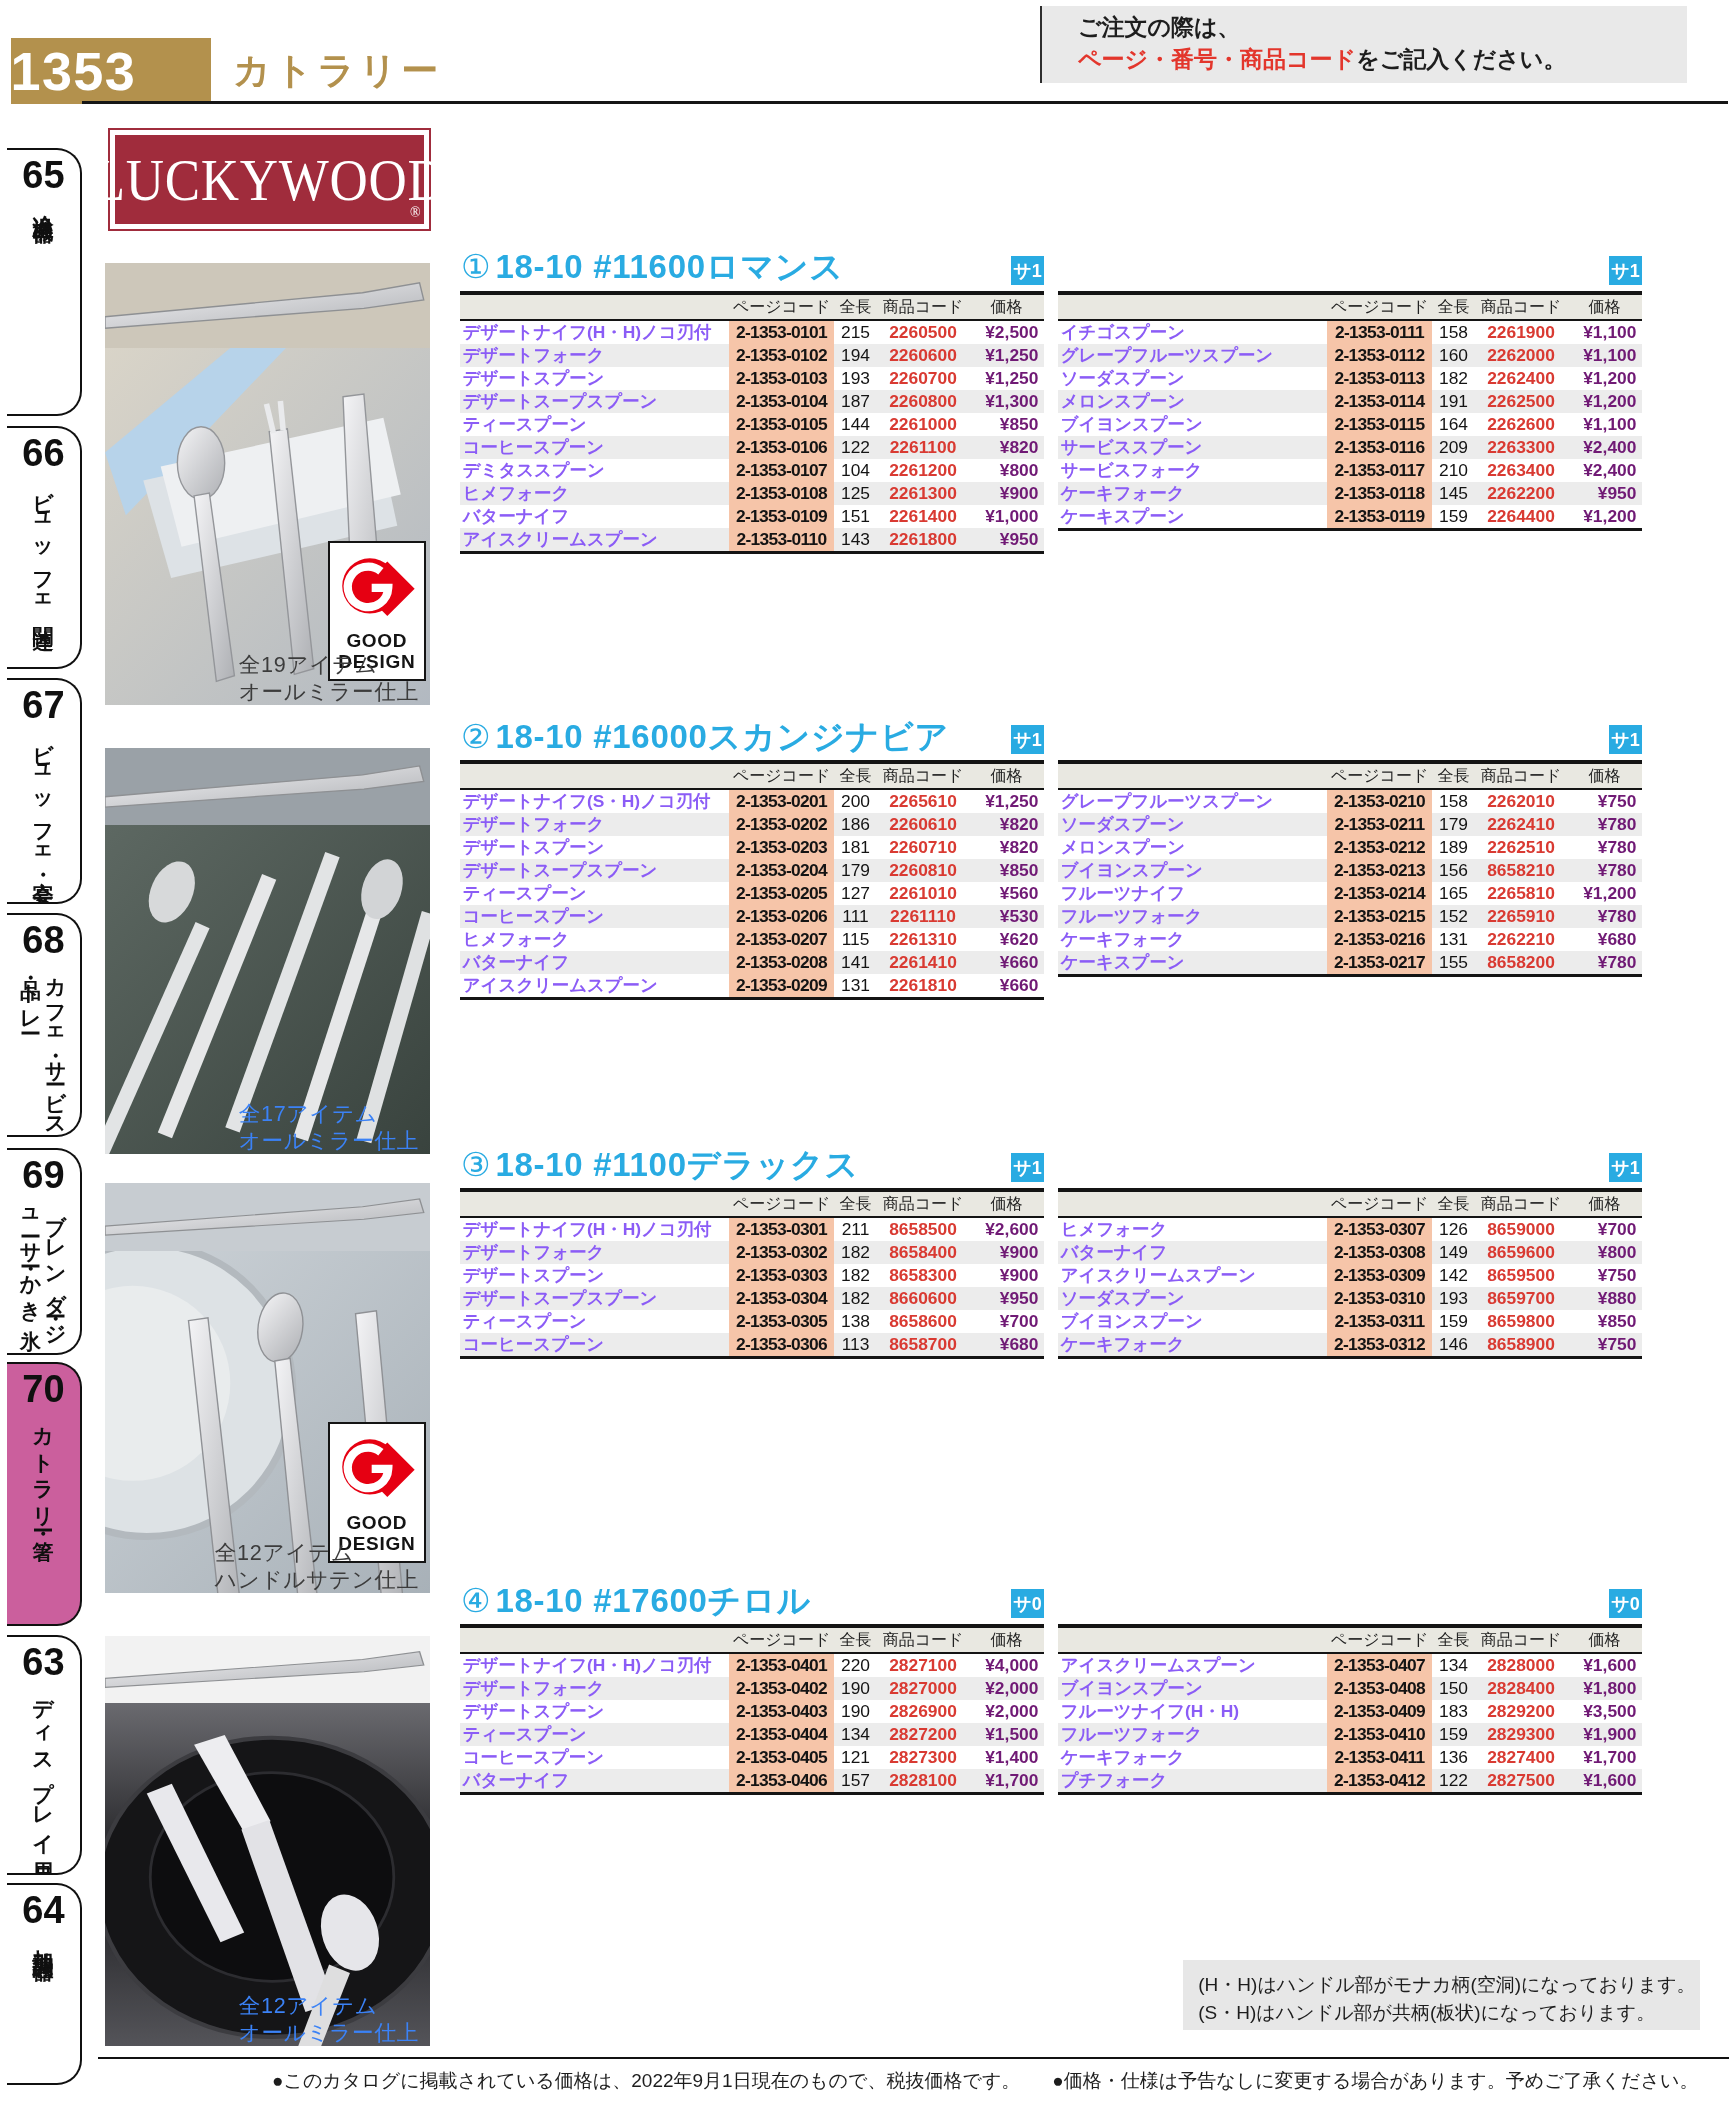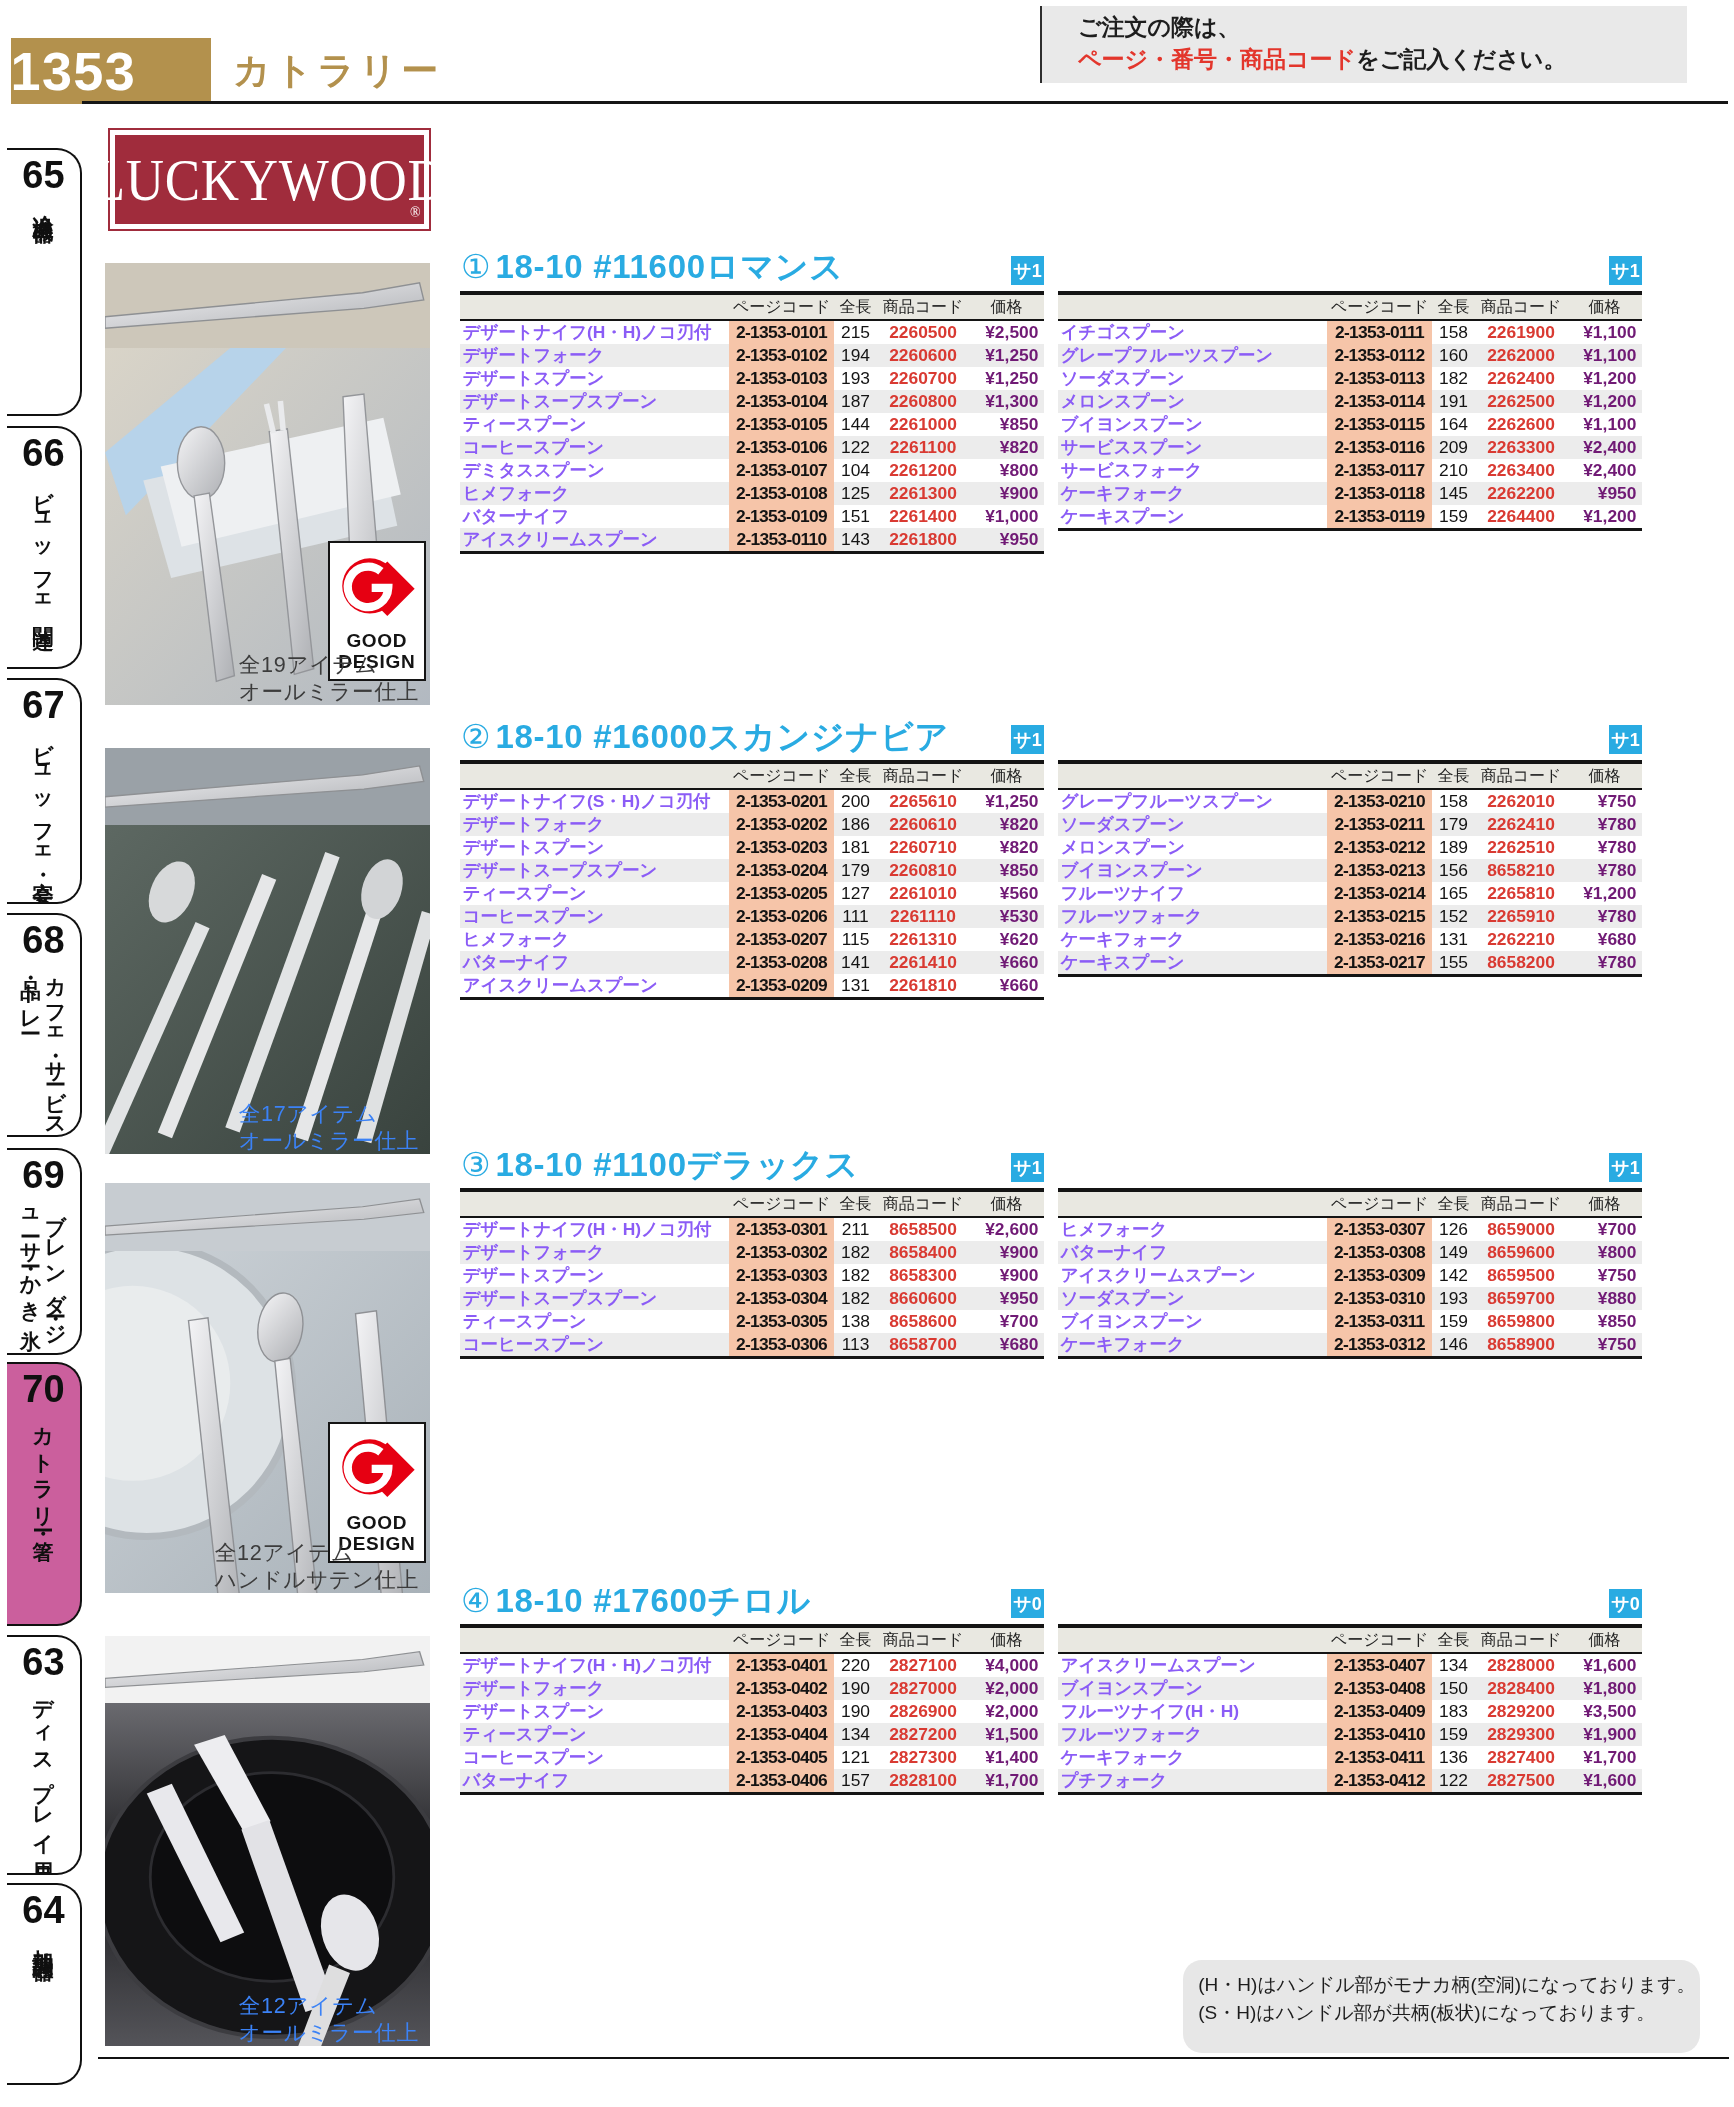--- a/index.html
+++ b/index.html
@@ -62,22 +62,22 @@
         font-size:17.4px;line-height:23px;}
   .tbody .trow:nth-child(even){background:#ececec;}
   .c-name{color:#8b5cf6;font-weight:700;padding-left:2.8px;white-space:nowrap;overflow:hidden;}
   .c-page{background:#f6c5a9;color:#141414;font-weight:700;text-align:center;height:100%;
           display:flex;align-items:center;justify-content:center;white-space:nowrap;letter-spacing:-0.7px;}
   .c-len{text-align:center;color:#141414;}
   .c-code{color:#d93a32;font-weight:700;text-align:center;letter-spacing:0;}
   .c-price{text-align:right;color:#701a75;font-weight:700;padding-right:5.6px;white-space:nowrap;}
 
   
-  .legend{position:absolute;left:1183px;top:1960px;width:517px;height:93px;background:#e7e7e7;
-          box-sizing:border-box;padding:11px 0 0 15.3px;border-radius:19px;}
+  .legend{position:absolute;left:1183px;top:1960px;width:517px;height:70px;background:#e7e7e7;
+          box-sizing:border-box;padding:11px 0 0 15.3px;}
   .legend div{font-size:19px;color:#1d1d1d;line-height:28px;white-space:nowrap;}
   .footer-rule{position:absolute;left:98px;top:2057px;width:1631px;height:2.1px;background:#111;}
   .footer-text{position:absolute;left:272px;top:2068px;font-size:19px;color:#1d1d1d;white-space:nowrap;}
   .footer-text span{margin-right:32px;}
 </style>
 </head>
 <body>
 
 <div id="page">
 
@@ -862,15 +862,18 @@
         </div>
       </div>
     </div>
 
   <div class="legend">
     <div>(H・H)はハンドル部がモナカ柄(空洞)になっております。</div>
     <div>(S・H)はハンドル部が共柄(板状)になっております。</div>
   </div>
 
   <div class="footer-rule"></div>
+  <div class="footer-text">
+    <span>●このカタログに掲載されている価格は、2022年9月1日現在のもので、税抜価格です。</span><span>●価格・仕様は予告なしに変更する場合があります。予めご了承ください。</span>
+  </div>
 
 </div>
 
 
 </body></html>

